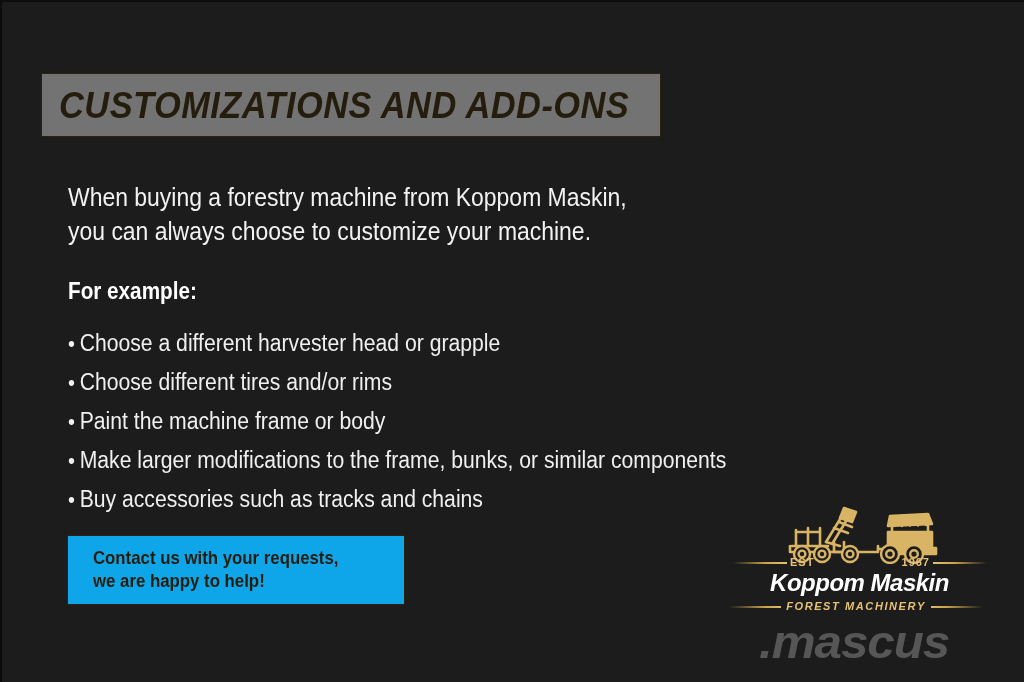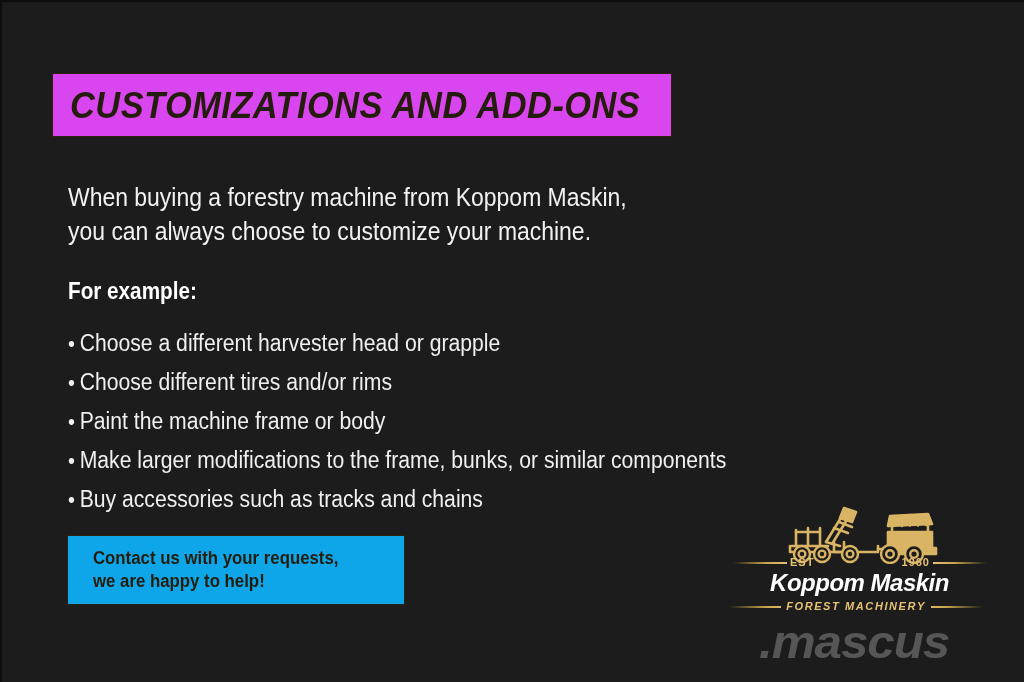--- a/index.html
+++ b/index.html
@@ -21,25 +21,25 @@
     background: #1c1c1c;
     box-sizing: border-box;
     border-left: 2px solid #0d0d0d;
     border-top: 2px solid #0d0d0d;
     overflow: hidden;
   }
 
   
   #title-banner {
     position: absolute;
-    left: 51px;
+    left: 40px;
     top: 72px;
     width: 618px;
     height: 62px;
-    background: #d946ef;
+    background: #737373;
     display: flex;
     align-items: center;
     box-shadow: 0 0 0 1px #2a220f;
   }
   #title-banner .title-text {
     margin-left: 17px;
     color: #241d0d;
     font-family: "Liberation Sans", sans-serif;
     font-size: 37px;
     font-weight: bold;
@@ -331,21 +331,21 @@
           <circle cx="108" cy="52" r="3.8"></circle>
           <circle cx="132" cy="52" r="9"></circle>
           <circle cx="132" cy="52" r="3.8"></circle>
         </g>
       </svg>
     </div>
 
     <div id="logo-est-row">
       <span class="rule left"></span>
       <span class="est-label">EST</span>
-      <span class="year-label">1960</span>
+      <span class="year-label">1967</span>
       <span class="rule right"></span>
     </div>
 
     <div id="logo-name">Koppom Maskin</div>
 
     <div id="logo-tag-row">
       <span class="rule left"></span>
       <span class="tagline">FOREST MACHINERY</span>
       <span class="rule right"></span>
     </div>

